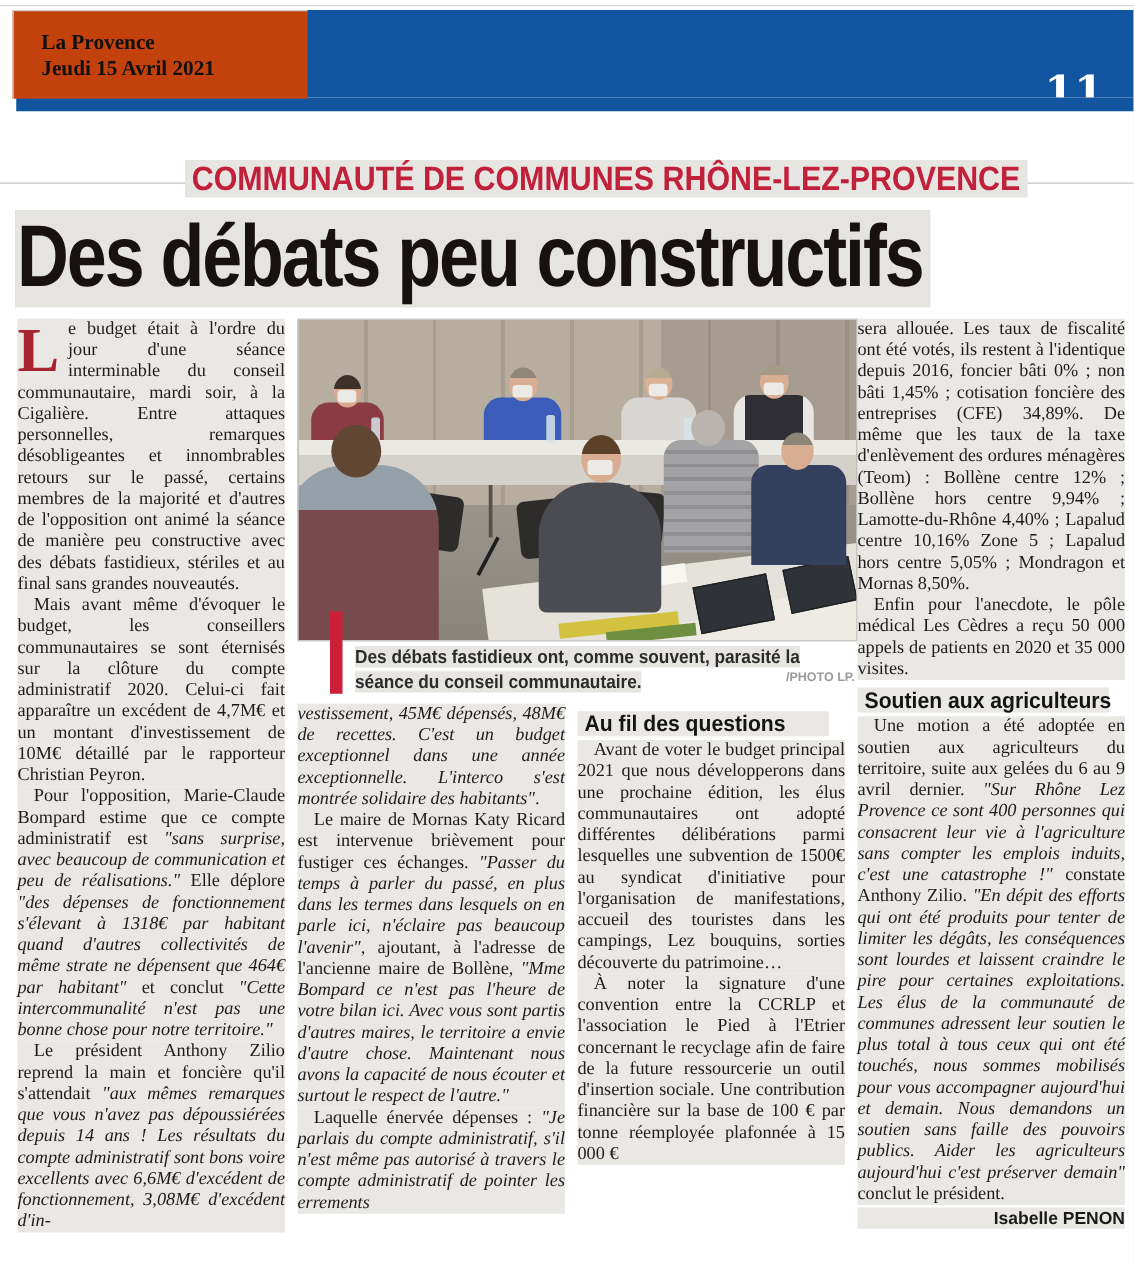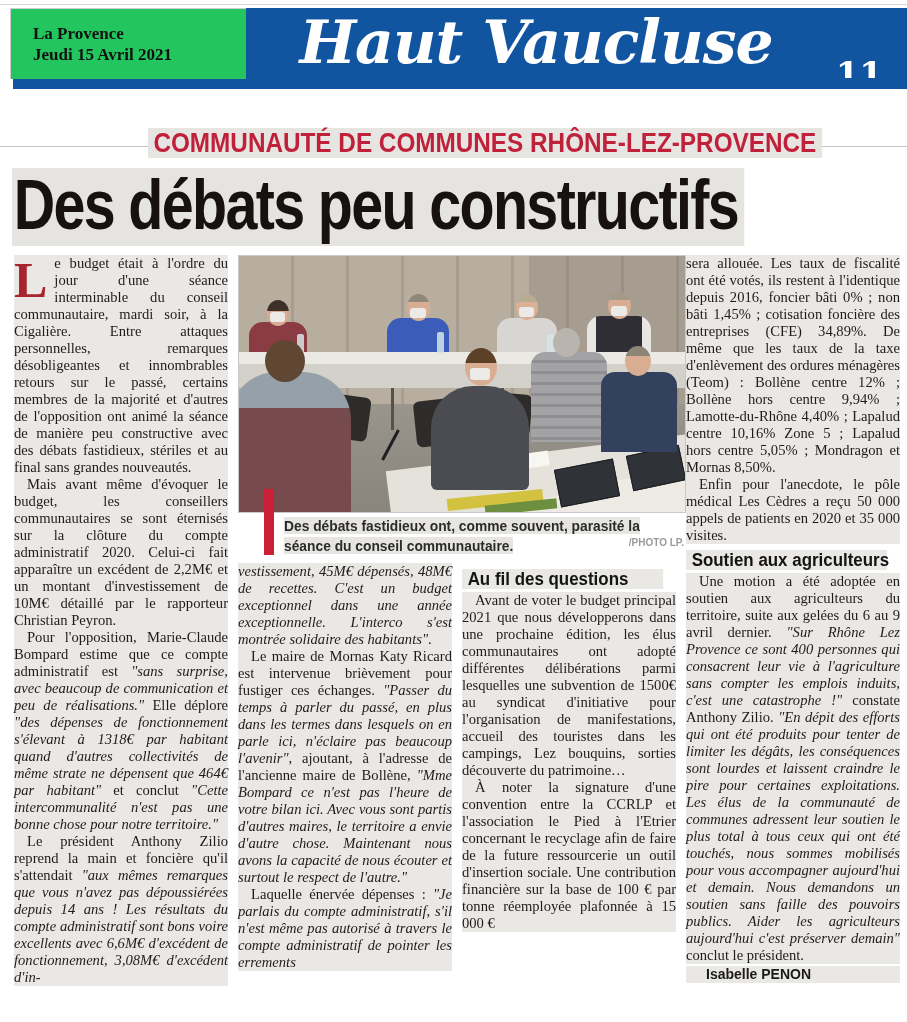--- a/index.html
+++ b/index.html
@@ -3,21 +3,21 @@
 <meta charset="utf-8">
 <style>
   html,body{margin:0;padding:0;background:#f2f2f2;}
   .page{position:relative;width:907px;height:1022px;background:#ffffff;overflow:hidden;
         font-family:"Liberation Serif", serif;color:#1e1c1a;}
   .hairline-top{position:absolute;left:0;top:4px;width:907px;height:1px;background:#d8d8d8;}
 
   
   .mast-band{position:absolute;left:245px;top:8px;width:662px;height:70px;background:#11549f;}
   .mast-strip{position:absolute;left:13px;top:78px;width:894px;height:11px;background:#11549f;}
-  .mast-left{position:absolute;left:10px;top:8px;width:235px;height:70px;background:#22c55e;
+  .mast-left{position:absolute;left:10px;top:8px;width:235px;height:70px;background:#c2410c;
              border-top:1px solid #cfcfcf;border-left:1px solid #cfcfcf;}
   .paper-name,.edition-date{font-family:"Liberation Serif",serif;font-weight:bold;font-size:17px;
              color:#111;line-height:21px;margin-left:22px;}
   .paper-name{margin-top:14px;}
   .section-title{position:absolute;left:0;right:80px;top:0;height:70px;text-align:center;
              font-family:"DejaVu Serif",serif;font-style:italic;font-weight:bold;
              font-size:60px;line-height:68px;color:#ffffff;letter-spacing:-1px;}
   .page-num{position:absolute;right:24px;top:14px;font-family:"DejaVu Serif",serif;font-weight:bold;
              font-size:34px;color:#ffffff;margin-top:32px;}
 
@@ -39,21 +39,21 @@
   #col1{left:14px;top:255px;height:767px;}
   #col2{left:238px;top:563px;height:350px;}
   #col3{left:462px;top:563px;height:459px;}
   #col4{left:686px;top:255px;height:767px;}
   .dropcap{float:left;font-family:"Liberation Serif",serif;font-weight:bold;color:#a8252f;
           font-size:50px;line-height:44px;padding:3px 7px 0 0;background:#eae8e4;}
   .subhead{font-family:"Liberation Sans",sans-serif;font-weight:bold;font-size:18px;
           line-height:20px;color:#141414;background:#eae8e4;margin:6px 0 3px 0;
           transform:scaleX(0.94);transform-origin:left top;white-space:nowrap;padding-left:6px;}
   .byline{font-family:"Liberation Sans",sans-serif;font-weight:bold;font-size:14px;
-          text-align:left;background:#eae8e4;margin-top:2px;color:#1a1a1a;padding-left:20px;}
+          text-align:right;background:#eae8e4;margin-top:2px;color:#1a1a1a;}
 
   
   .photo{position:absolute;left:238px;top:255px;width:446px;height:256px;overflow:hidden;
          border:1px solid #c9c9c9;background:#b3a99a;}
   .photo div{position:absolute;}
   .ph-wall{left:0;top:0;width:446px;height:150px;
     background:repeating-linear-gradient(90deg,#b8ae9f 0 52px,#a89e90 52px 55px);}
   .ph-wall-shade{left:290px;top:0;width:156px;height:150px;background:rgba(90,80,70,.18);}
   .ph-floor{left:0;top:148px;width:446px;height:108px;background:linear-gradient(#9a958c,#8a857c);}
   .ph-table-top{left:0;top:96px;width:446px;height:12px;background:#ebe9e3;}
@@ -71,21 +71,20 @@
   .paper{background:#f7f6f1;}
   .laptop{background:#2f3236;border:1px solid #1d1f22;}
 </style>
 </head>
 <body>
 
 <div class="page">
   <div class="hairline-top"></div>
 
   <div class="mast-band">
-    <div class="section-title">Haut Vaucluse</div>
     <div class="page-num">11</div>
   </div>
   <div class="mast-strip"></div>
   <div class="mast-left">
     <div class="paper-name">La Provence</div>
     <div class="edition-date">Jeudi 15 Avril 2021</div>
   </div>
 
   <div class="kicker-rule"></div>
   <div class="kicker">COMMUNAUTÉ DE COMMUNES RHÔNE-LEZ-PROVENCE</div>
@@ -155,21 +154,21 @@
   <div style="position:absolute;left:264px;top:489px;width:10px;height:66px;background:#cc2038;z-index:3;"></div>
   <div style="position:absolute;left:284px;top:516px;width:434px;transform:scaleX(0.92);transform-origin:left top;
               font-family:'Liberation Sans',sans-serif;font-weight:bold;font-size:15px;line-height:20px;color:#2b2b2b;">
     <span style="background:#e7e5e1;">Des débats fastidieux ont, comme souvent, parasité la séance du conseil communautaire.</span>
   </div>
   <div style="position:absolute;left:600px;top:537px;width:84px;text-align:right;font-family:'Liberation Sans',sans-serif;
               font-size:10px;color:#9a9a9a;font-weight:bold;">/PHOTO LP.</div>
 
   <div class="col" id="col1">
     <p class="noindent"><span class="dropcap">L</span><span>e budget était à l'ordre du jour d'une séance interminable du conseil communautaire, mardi soir, à la Cigalière. Entre attaques personnelles, remarques désobligeantes et innombrables retours sur le passé, certains membres de la majorité et d'autres de l'opposition ont animé la séance de manière peu constructive avec des débats fastidieux, stériles et au final sans grandes nouveautés.</span></p>
-    <p><span>Mais avant même d'évoquer le budget, les conseillers communautaires se sont éternisés sur la clôture du compte administratif 2020. Celui-ci fait apparaître un excédent de 2,2M€ et un montant d'investissement de 10M€ détaillé par le rapporteur Christian Peyron.</span></p>
+    <p><span>Mais avant même d'évoquer le budget, les conseillers communautaires se sont éternisés sur la clôture du compte administratif 2020. Celui-ci fait apparaître un excédent de 4,7M€ et un montant d'investissement de 10M€ détaillé par le rapporteur Christian Peyron.</span></p>
     <p><span>Pour l'opposition, Marie-Claude Bompard estime que ce compte administratif est </span><i>"sans surprise, avec beaucoup de communication et peu de réalisations." </i><span>Elle déplore </span><i>"des dépenses de fonctionnement s'élevant à 1318€ par habitant quand d'autres collectivités de même strate ne dépensent que 464€ par habitant" </i><span>et conclut </span><i>"Cette intercommunalité n'est pas une bonne chose pour notre territoire."</i></p>
     <p><span>Le président Anthony Zilio reprend la main et foncière qu'il s'attendait </span><i>"aux mêmes remarques que vous n'avez pas dépoussiérées depuis 14 ans ! Les résultats du compte administratif sont bons voire excellents avec 6,6M€ d'excédent de fonctionnement, 3,08M€ d'excédent d'in-</i></p>
   </div>
 
   <div class="col" id="col2">
     <p class="noindent"><i>vestissement, 45M€ dépensés, 48M€ de recettes. C'est un budget exceptionnel dans une année exceptionnelle. L'interco s'est montrée solidaire des habitants"</i><span>.</span></p>
     <p><span>Le maire de Mornas Katy Ricard est intervenue brièvement pour fustiger ces échanges. </span><i>"Passer du temps à parler du passé, en plus dans les termes dans lesquels on en parle ici, n'éclaire pas beaucoup l'avenir"</i><span>, ajoutant, à l'adresse de l'ancienne maire de Bollène, </span><i>"Mme Bompard ce n'est pas l'heure de votre bilan ici. Avec vous sont partis d'autres maires, le territoire a envie d'autre chose. Maintenant nous avons la capacité de nous écouter et surtout le respect de l'autre."</i></p>
     <p><span>Laquelle énervée dépenses : </span><i>"Je parlais du compte administratif, s'il n'est même pas autorisé à travers le compte administratif de pointer les errements</i></p>
   </div>
 

